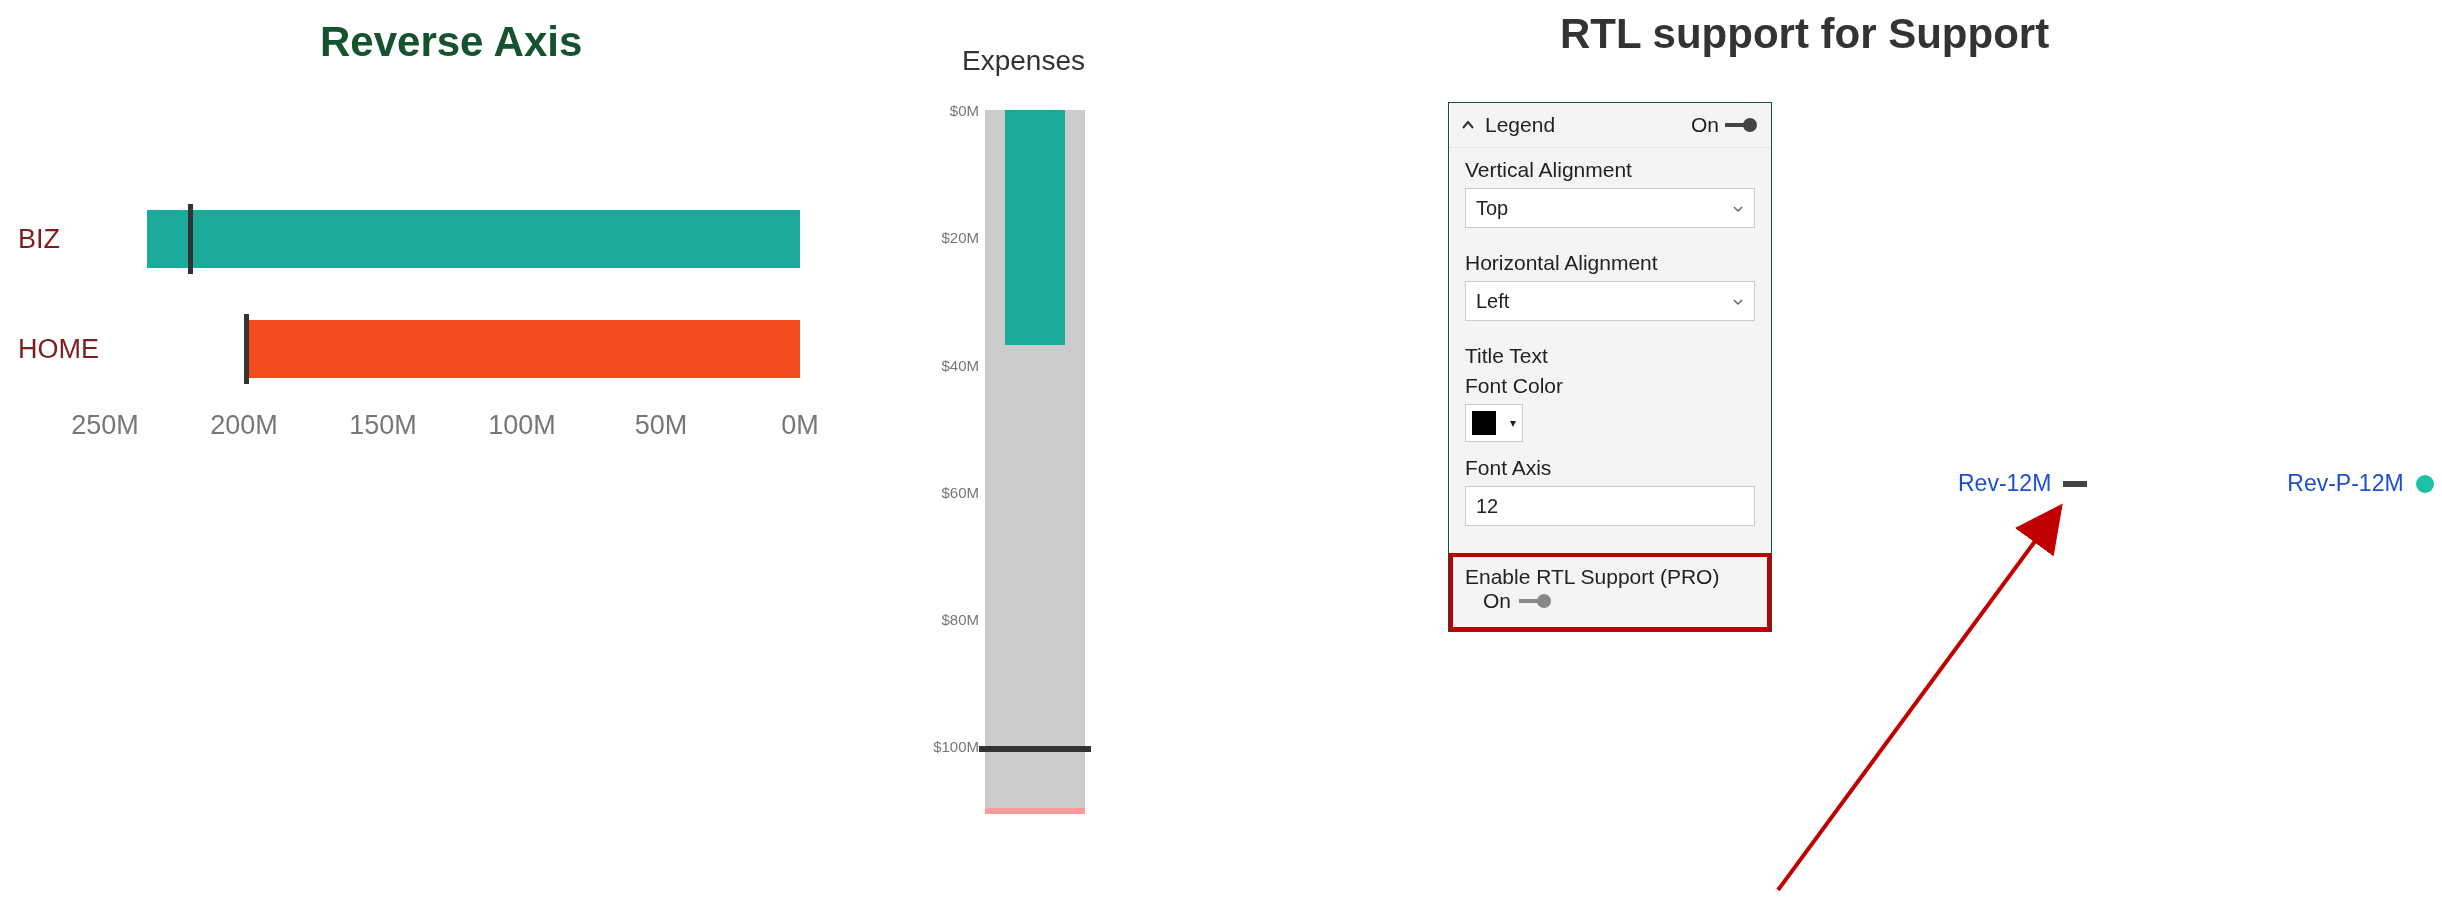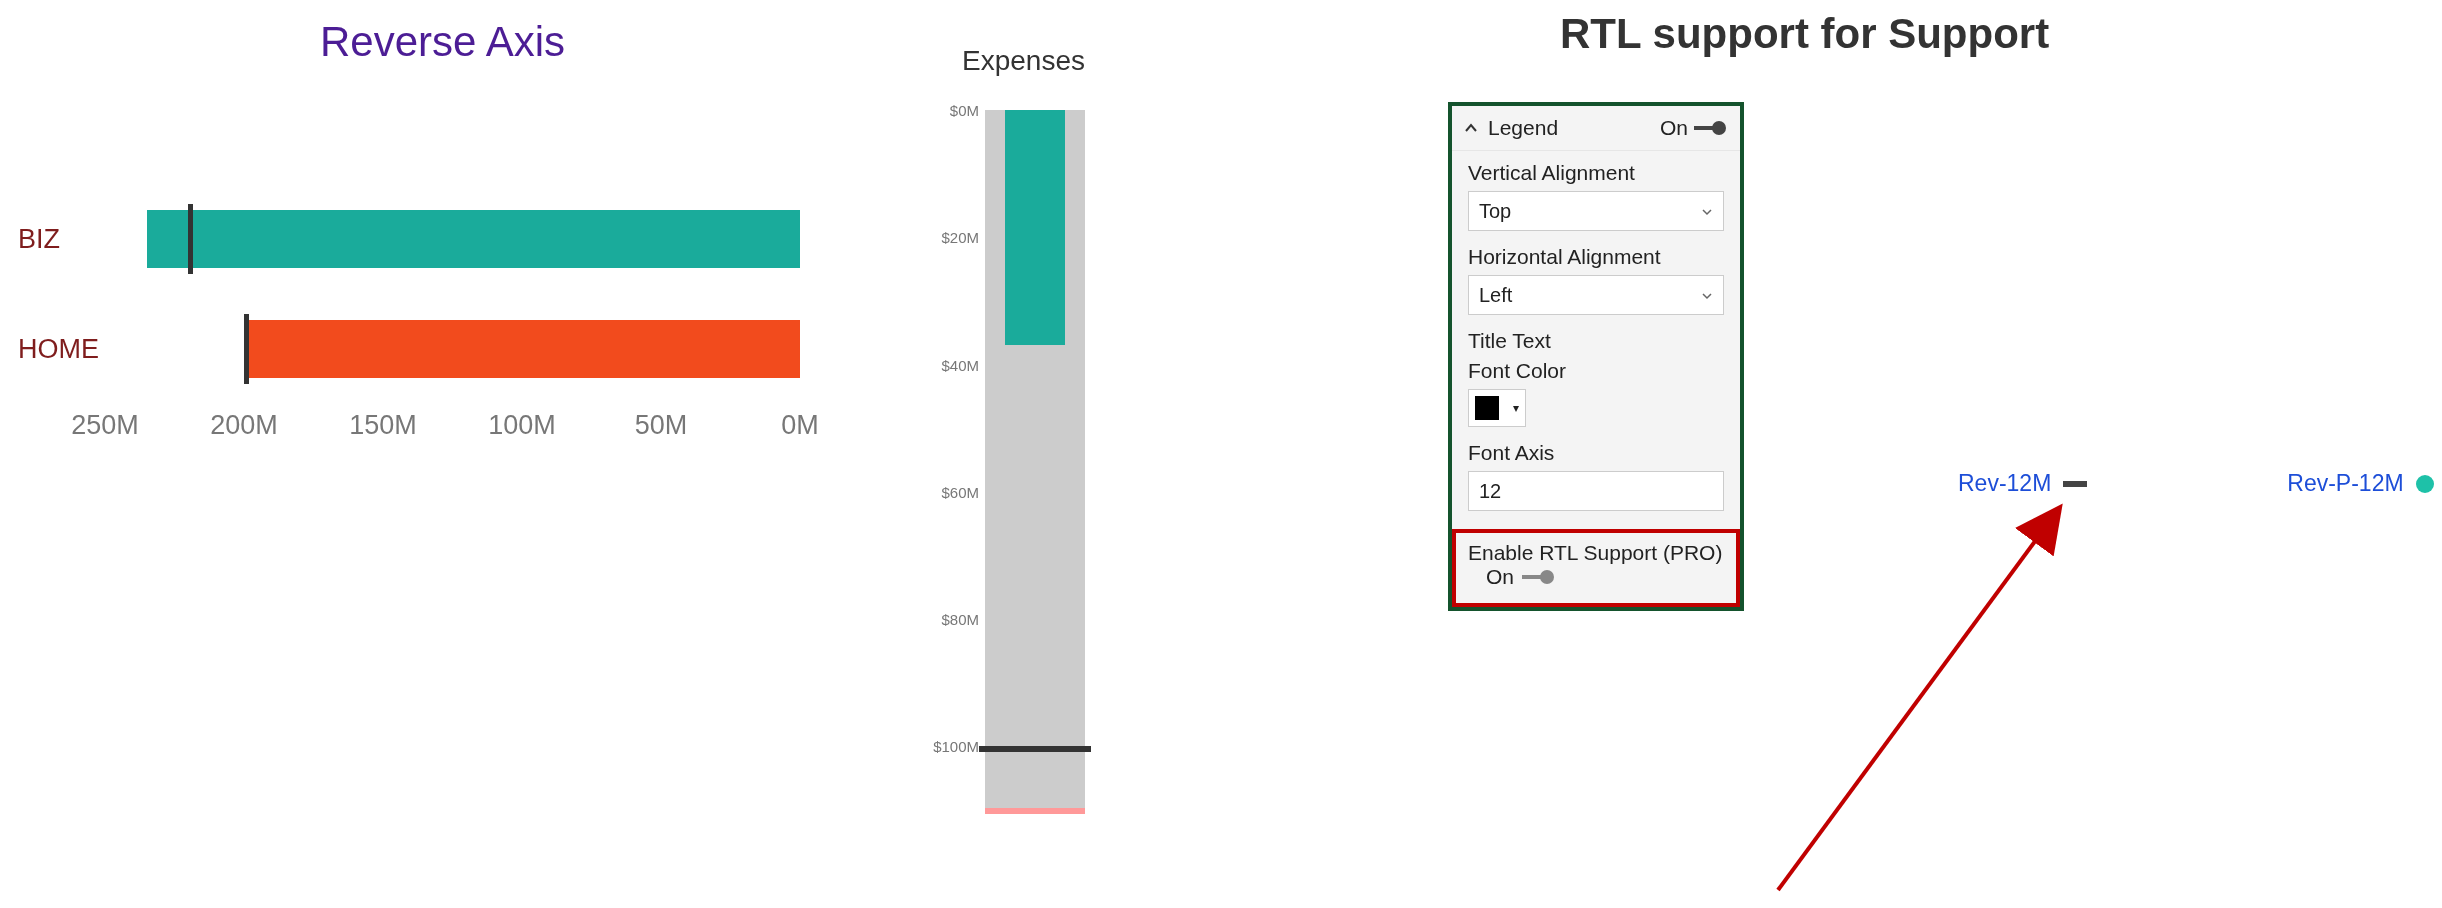--- a/index.html
+++ b/index.html
@@ -12,22 +12,22 @@
     height: 908px;
     position: relative;
   }
 
   
   .title-left {
     position: absolute;
     top: 18px;
     left: 320px;
     font-size: 42px;
-    font-weight: 400;
-    color: #4c1d95;
+    font-weight: 700;
+    color: #14532d;
   }
   .title-right {
     position: absolute;
     top: 10px;
     left: 1560px;
     font-size: 42px;
     font-weight: 700;
     color: #333;
   }
 
@@ -152,23 +152,23 @@
     width: 100px;
     height: 6px;
     background: #f99;
   }
 
   
   .panel {
     position: absolute;
     top: 102px;
     left: 1448px;
-    width: 296px;
+    width: 324px;
     background: #f4f4f4;
-    border: 4px solid #14532d;
+    border: 1px solid #14532d;
     font-size: 21px;
     color: #222;
   }
   .panel-header {
     display: flex;
     align-items: center;
     padding: 10px 16px 10px 12px;
     border-bottom: 1px solid #e6e6e6;
   }
   .panel-header .chev {
@@ -193,21 +193,21 @@
     width: 100%;
     background: #fff;
     border: 1px solid #ccc;
     height: 40px;
     padding: 0 10px;
     font-size: 20px;
     color: #222;
     display: flex;
     align-items: center;
     justify-content: space-between;
-    margin-bottom: 14px;
+    margin-bottom: 23px;
   }
   .ctl-input.placeholder { color: #aaa; }
   .color-swatch {
     display: flex;
     align-items: center;
     width: 58px;
     height: 38px;
     border: 1px solid #ccc;
     background: #fff;
     margin-bottom: 14px;

